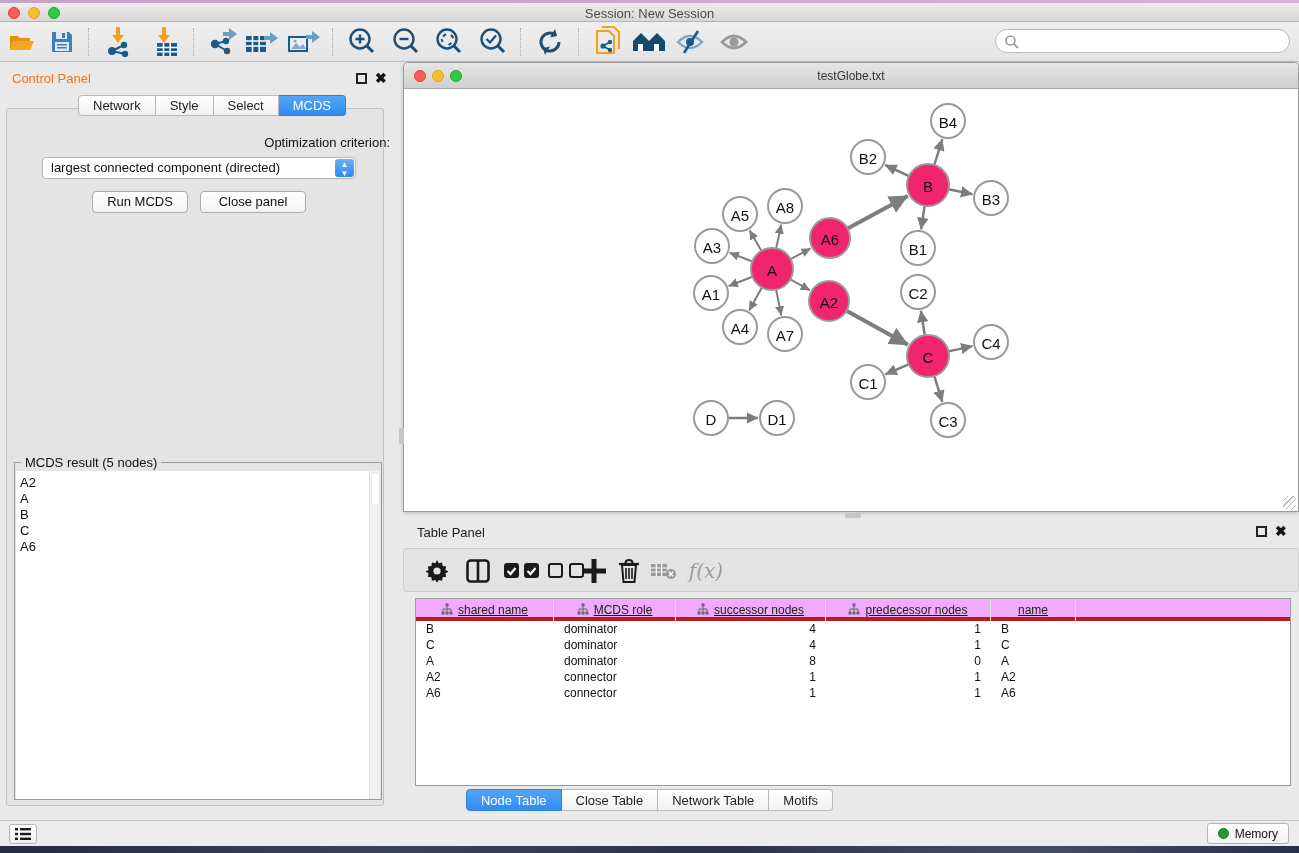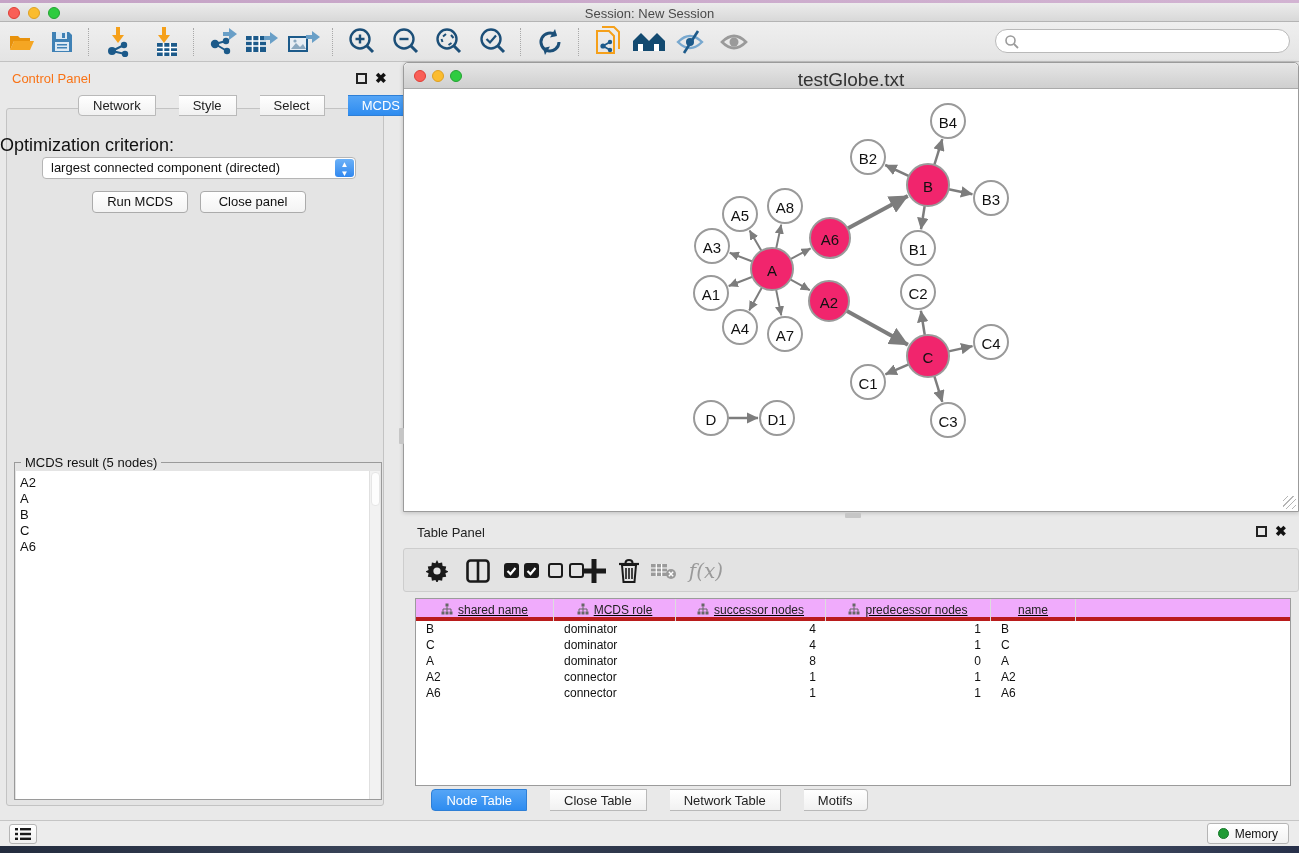--- a/index.html
+++ b/index.html
@@ -24,43 +24,43 @@
 
   
   .main-bg { left:0; top:62px; width:1299px; height:758px; background:#e9e9e9; }
 
   
   .cp-title { left:12px; top:71px; font-size:13px; color:#f97316; }
   .panel-btns { position:absolute; display:flex; gap:8px; }
   .float-ic { width:11px; height:11px; border:2px solid #222; background:transparent; }
   .close-ic { font-size:14px; font-weight:bold; color:#111; line-height:11px; }
   .cp-body { left:6px; top:108px; width:378px; height:698px; background:#e4e4e4; border:1px solid #c3c3c3; border-radius:3px; }
-  .seg-tabs { position:absolute; display:flex;gap:23px; }
+  .seg-tabs { position:absolute; display:flex; }
   .seg-tab { height:21px; padding:0 14px; background:linear-gradient(#ffffff,#f1f1f1); border:1px solid #b9b9b9; border-left:none; font-size:13px; color:#222; display:flex; align-items:center; cursor:pointer; }
   .seg-tab:first-child { border-left:1px solid #b9b9b9; border-radius:4px 0 0 4px; }
   .seg-tab:last-child { border-radius:0 4px 4px 0; }
   .seg-tab.active { background:linear-gradient(#55a5f6,#2e8cf0); color:#fff; border-color:#2e7fd6; }
   .cp-tabs { left:78px; top:95px; }
-  .opt-label { left:0px; top:135px; width:390px; text-align:left; font-size:18px; color:#111; }
+  .opt-label { left:0px; top:135px; width:390px; text-align:right; font-size:13px; color:#111; }
   .select-box { left:42px; top:157px; width:314px; height:22px; background:#fff; border:1px solid #b5b5b5; border-radius:4px; font-size:13px; color:#111; line-height:20px; padding-left:8px; cursor:pointer; }
   .select-step { position:absolute; right:1px; top:1px; width:19px; height:18px; background:linear-gradient(#6cb1f7,#3188ef); border-radius:3px; color:#fff; font-size:8px; line-height:9px; text-align:center; padding-top:1px; }
   .btn { position:absolute; height:22px; background:linear-gradient(#ffffff,#f3f3f3); border:1px solid #ababab; border-radius:4px; font-size:13px; color:#111; text-align:center; line-height:20px; cursor:pointer; }
   .run-btn { left:92px; top:191px; width:96px; }
   .closep-btn { left:200px; top:191px; width:106px; }
   .fieldset { left:14px; top:462px; width:368px; height:338px; border:1px solid #9a9a9a; }
   .fieldset-legend { position:absolute; left:6px; top:-8px; background:#e4e4e4; padding:0 4px; font-size:13px; color:#111; }
   .result-list { position:absolute; left:1px; top:8px; width:354px; height:328px; background:#fff; font-size:13px; color:#111; padding:4px 0 0 4px; }
   .result-item { line-height:16px; }
   .result-scroll { position:absolute; right:1px; top:8px; width:11px; height:328px; background:#f2f2f2; border-left:1px solid #e0e0e0; }
   .result-thumb { position:absolute; top:1px; left:1px; width:9px; height:34px; background:#fdfdfd; border:1px solid #e6e6e6; border-radius:4px; }
 
   
   .net-win { left:403px; top:62px; width:896px; height:450px; background:#fff; border:1px solid #9b9b9b; border-radius:5px 5px 0 0; box-shadow:0 1px 4px rgba(0,0,0,.18); }
   .net-titlebar { position:absolute; left:0; top:0; width:100%; height:26px; background:linear-gradient(#e6e6e6,#cfcfcf); border-bottom:1px solid #aaa; border-radius:5px 5px 0 0; }
-  .net-title { position:absolute; top:6px; width:100%; text-align:center; font-size:19px; color:#333; }
+  .net-title { position:absolute; top:6px; width:100%; text-align:center; font-size:12px; color:#333; }
   .net-canvas { position:absolute; left:0; top:26px; width:894px; height:422px; background:#fff; overflow:hidden; }
   .resize-grip { position:absolute; right:2px; bottom:2px; width:13px; height:13px;
     background:repeating-linear-gradient(135deg, transparent 0 3px, #b5b5b5 3px 4px); cursor:nwse-resize; }
   .mini-thumb { background:#c6c6c6; border-radius:1px; }
 
   
   .tp-title { left:417px; top:525px; font-size:13px; color:#222; }
   .tp-toolbar { left:403px; top:548px; width:896px; height:44px; background:#e3e3e3; border:1px solid #cdcdcd; border-radius:3px; }
   .tp-ic { position:absolute; top:6px; height:32px; display:flex; align-items:center; justify-content:center; cursor:pointer; }
   .fx { font-family:"DejaVu Serif", serif; font-style:italic; font-size:20px; color:#9a9a9a; }

